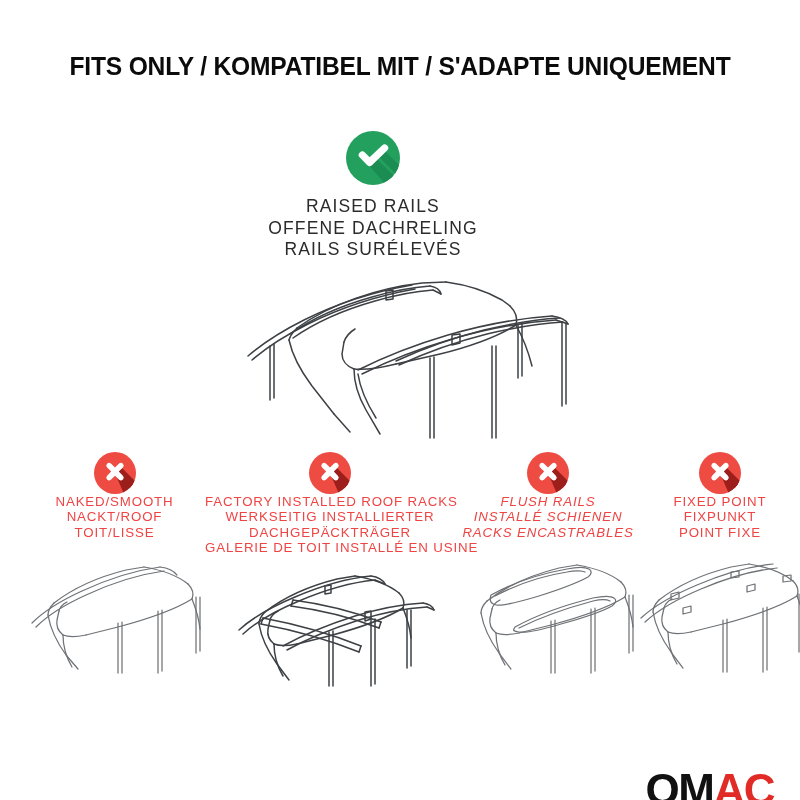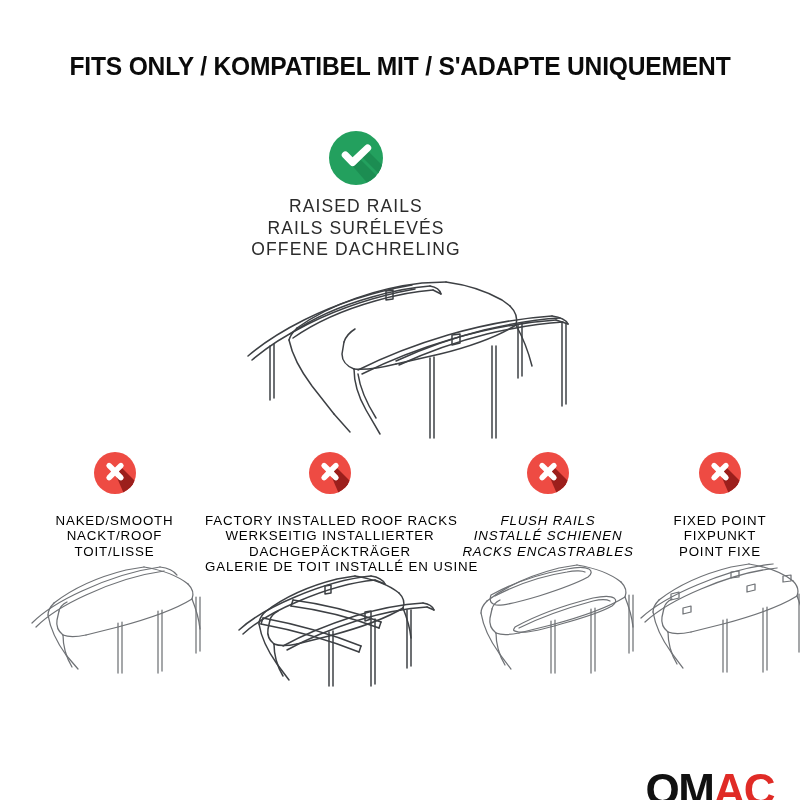--- a/index.html
+++ b/index.html
@@ -29,21 +29,21 @@
     letter-spacing: -0.2px;
     color: #0b0b0b;
     white-space: nowrap;
     transform: scaleX(0.965);
   }
 
   
   #primary-block {
     position: absolute;
     top: 131px;
-    left: 0;
+    left: 17px;
     width: 712px;
     text-align: center;
   }
   .badge {
     width: 54px;
     height: 54px;
     border-radius: 50%;
     margin: 0 auto;
     position: relative;
     overflow: hidden;
@@ -93,25 +93,25 @@
     width: 800px;
     height: 240px;
   }
   .option {
     position: absolute;
     top: 0;
     text-align: center;
   }
   .option .badge { width: 42px; height: 42px; }
   .option .caption {
-    margin-top: 19px;
+    margin-top: 0;
     font-size: 13.3px;
     line-height: 15.4px;
     letter-spacing: 0.85px;
-    color: #000000;
+    color: #ef4444;
   }
   .option .small-illustration {
     position: absolute;
     left: 50%;
     transform: translateX(-50%);
   }
 
   #option-0 { left: 22px;  width: 185px; }
   #option-1 { left: 205px; width: 250px; }
   #option-2 { left: 455px; width: 186px; font-style: italic; }
@@ -168,22 +168,22 @@
     </span>
     <span class="glyph">
       <svg viewBox="0 0 54 54" width="54" height="54" aria-hidden="true">
         <path d="M13.8 26.6 a3.6 3.6 0 0 1 5.1 -5.1 L23.6 26.2 L36.1 14.4 a3.6 3.6 0 0 1 5.0 5.2 L26.2 33.9 a3.6 3.6 0 0 1 -5.1 0.05 Z"></path>
       </svg>
     </span>
   </div>
 
   <div class="caption">
     <span class="line">RAISED RAILS</span>
+    <span class="line">OFFENE DACHRELING</span>
     <span class="line">RAILS SURÉLEVÉS</span>
-    <span class="line">OFFENE DACHRELING</span>
   </div>
 </div>
 
 <div id="main-illustration">
   <svg class="line-art dark" viewBox="0 0 400 165" width="400" height="165" aria-hidden="true">
 
     <path d="M97 50 C130 26 178 10 222 5 L246 4"></path>
     <path d="M246 4 C268 7 288 14 302 22 L310 28"></path>
     <path d="M310 28 C316 34 318 40 316 47"></path>
     <path d="M316 47 C300 57 272 68 240 76 L196 86"></path>

